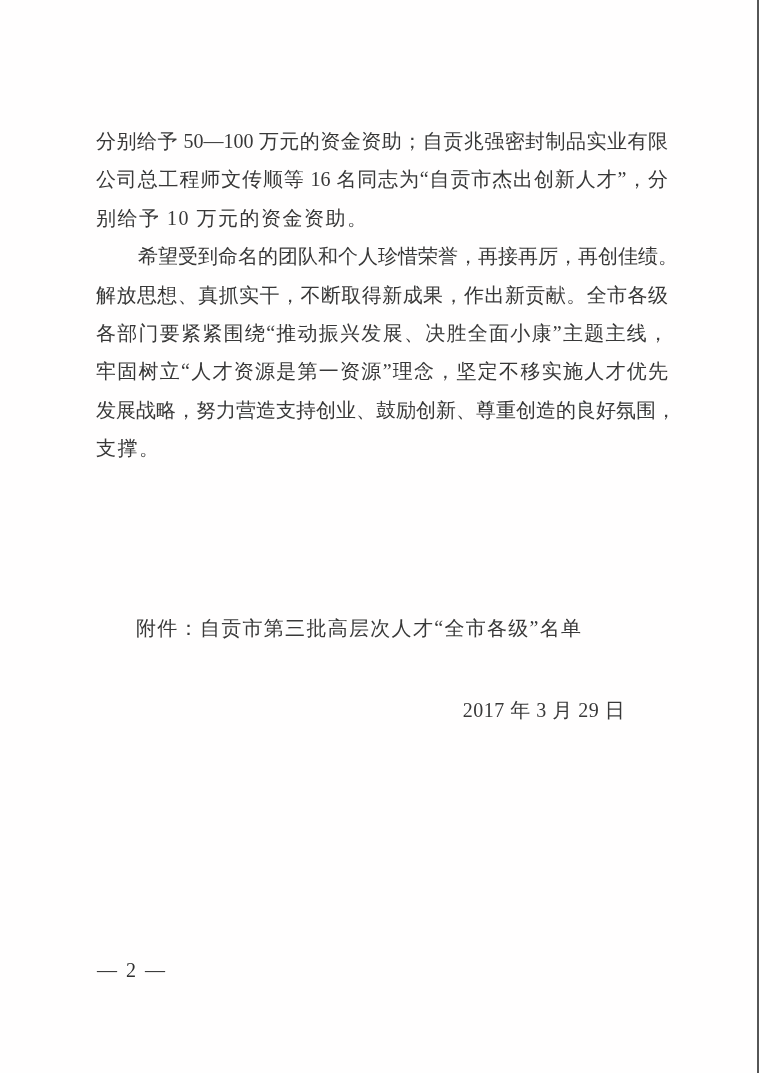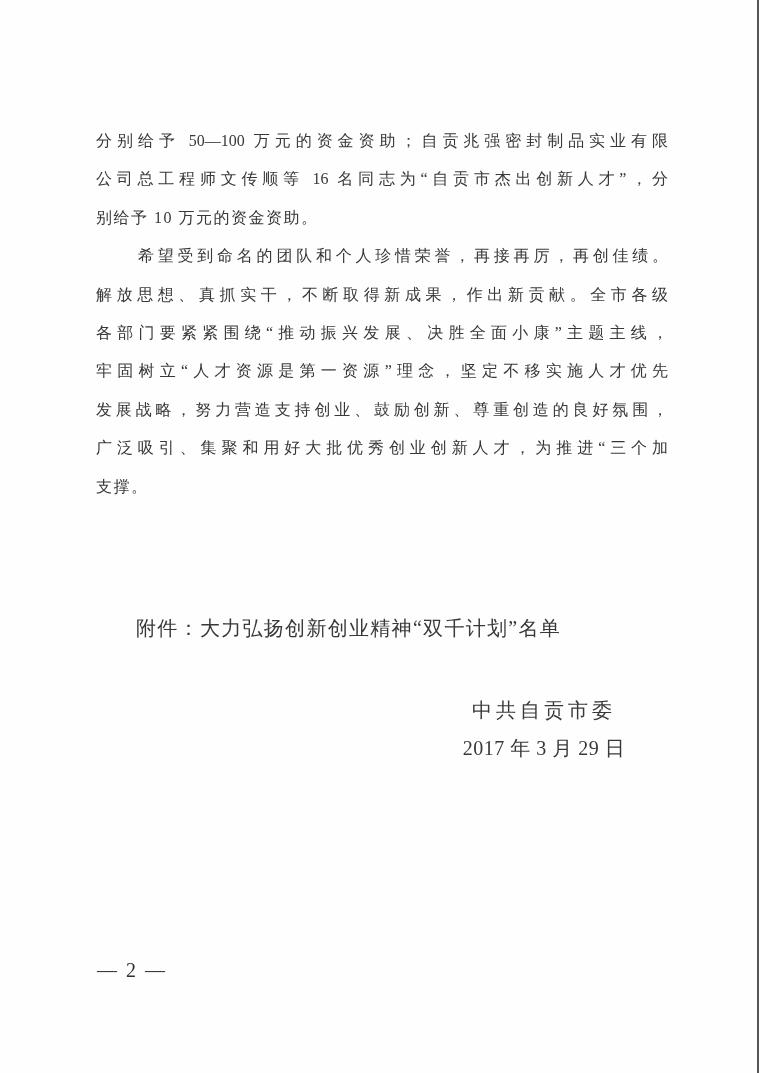--- a/index.html
+++ b/index.html
@@ -22,21 +22,21 @@
     right: 1px;
     width: 2px;
     height: 100%;
     background: #565656;
   }
   .body-text {
     position: absolute;
     left: 96px;
     top: 122px;
     width: 572px;
-    font-size: 16px;
+    font-size: 20px;
     line-height: 38.4px;
   }
   .line {
     white-space: nowrap;
   }
   .fill {
     text-align: justify;
     text-align-last: justify;
     text-justify: inter-ideograph;
   }
@@ -85,28 +85,26 @@
 
   <div class="body-text">
     <div class="line fill">分别给予 50—100 万元的资金资助；自贡兆强密封制品实业有限</div>
     <div class="line fill">公司总工程师文传顺等 16 名同志为“自贡市杰出创新人才”，分</div>
     <div class="line short">别给予 10 万元的资金资助。</div>
     <div class="line fill indent">希望受到命名的团队和个人珍惜荣誉，再接再厉，再创佳绩。</div>
     <div class="line fill">解放思想、真抓实干，不断取得新成果，作出新贡献。全市各级</div>
     <div class="line fill">各部门要紧紧围绕“推动振兴发展、决胜全面小康”主题主线，</div>
     <div class="line fill">牢固树立“人才资源是第一资源”理念，坚定不移实施人才优先</div>
     <div class="line fill">发展战略，努力营造支持创业、鼓励创新、尊重创造的良好氛围，</div>
-    <div class="line fill">广泛吸引、集聚和用好大批优秀创业创新人才，为推进“三个加</div>
     <div class="line short">支撑。</div>
   </div>
 
-  <div class="attachment">附件：大力弘扬创新创业精神“双千计划”名单</div>
+  <div class="attachment">附件：自贡市第三批高层次人才“全市各级”名单</div>
 
   <div class="signature">
-    <div class="sig-org1">中共自贡市委</div>
     <div class="sig-date">2017 年 3 月 29 日</div>
   </div>
 
   <div class="footer">— 2 —</div>
 
   <div class="scan-edge"></div>
 
 </div>
 
 </body></html>

